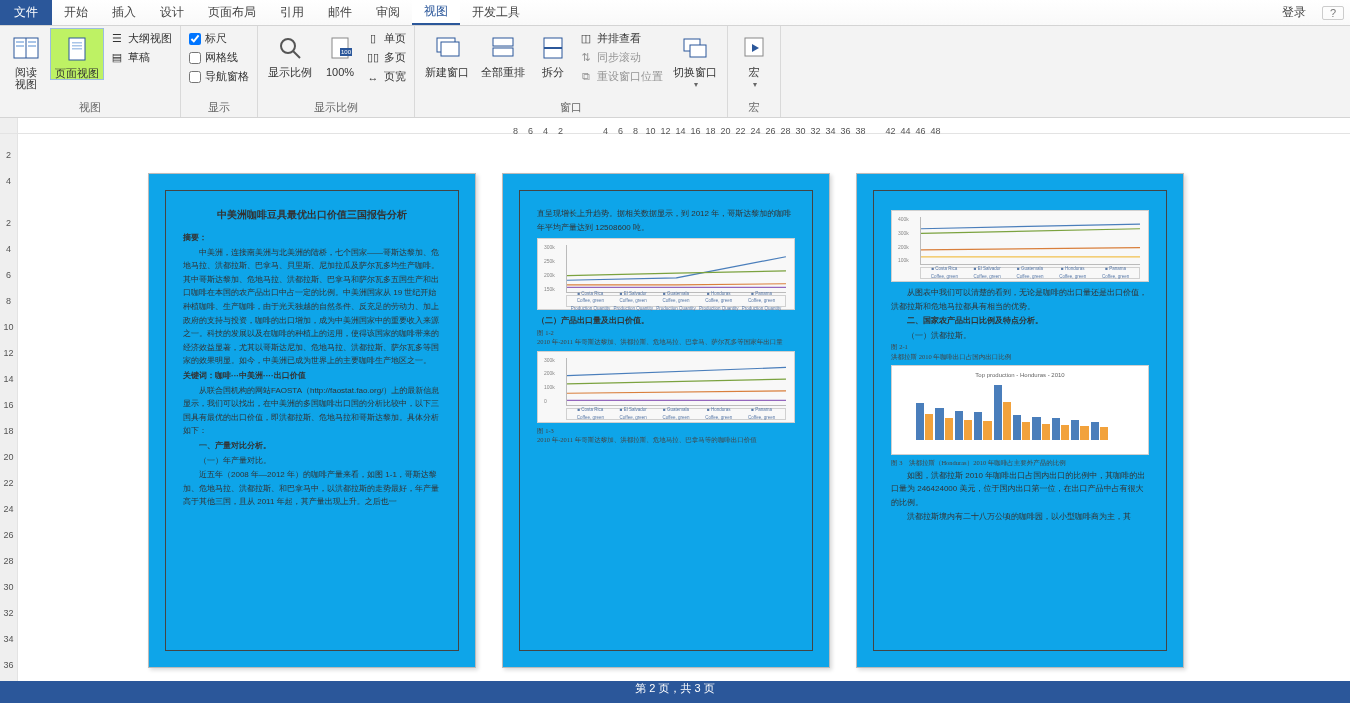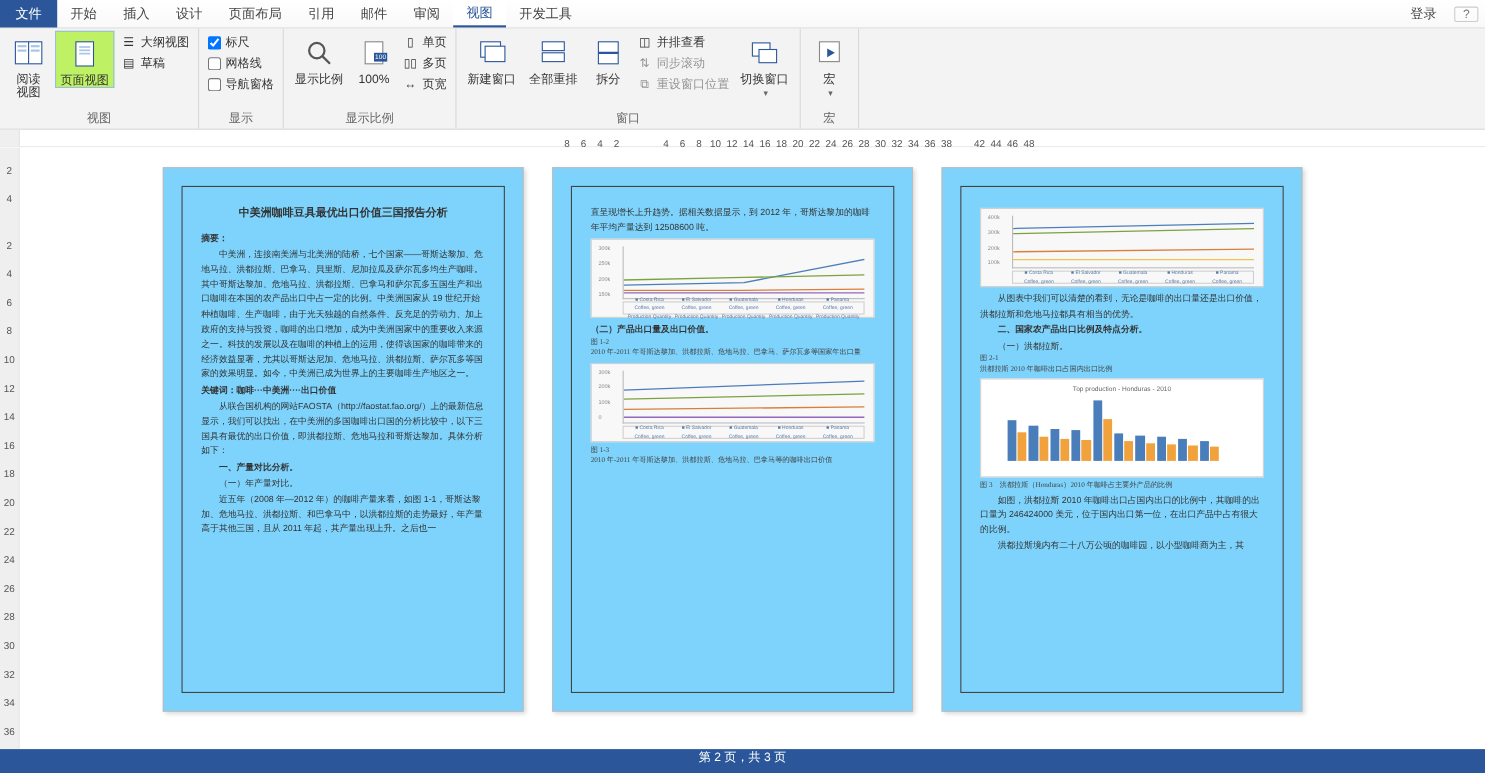--- a/index.html
+++ b/index.html
@@ -33,21 +33,21 @@
 .ruler-row { display: flex; align-items: center; height: 16px; background: #fff; border-bottom: 1px solid #e3e3e3; font-size: 9px; color: #555; }
 .ruler-corner { width: 18px; height: 100%; border-right: 1px solid #e3e3e3; background: #efefef; }
 .ruler-h { flex: 1; position: relative; }
 .ruler-h .ticks { position: absolute; left: 490px; top: 0; display: flex; gap: 0; }
 .ruler-h .ticks span { width: 15px; text-align: center; }
 
 
 .workspace { flex: 1; display: flex; background: #fff; overflow: hidden; }
 .ruler-v { width: 18px; background: #efefef; border-right: 1px solid #e3e3e3; display: flex; flex-direction: column; align-items: center; font-size: 9px; color: #555; padding-top: 16px; gap: 16px; }
 .canvas { flex: 1; background: #fff; display: flex; gap: 26px; padding: 18px 0 10px 130px; overflow: hidden; }
-.page { width: 328px; height: 495px; background: #7dd3fc; border: 1px solid #bbb; box-shadow: 2px 2px 4px rgba(0,0,0,.15); padding: 32px 34px; font-size: 8px; line-height: 1.7; color: #333; font-family: "KaiTi","STKaiti",serif; position: relative; }
+.page { width: 328px; height: 495px; background: #0ea5e9; border: 1px solid #bbb; box-shadow: 2px 2px 4px rgba(0,0,0,.15); padding: 32px 34px; font-size: 8px; line-height: 1.7; color: #333; font-family: "KaiTi","STKaiti",serif; position: relative; margin-top: 21px; }
 .page .frame { position: absolute; inset: 16px; border: 1px solid #444; }
 .page .inner { position: relative; }
 .page h1 { text-align: center; font-size: 10px; font-weight: bold; margin-bottom: 8px; }
 .page p { text-indent: 2em; margin: 1px 0; word-break: break-all; }
 .page .noind { text-indent: 0; }
 .page .bold { font-weight: bold; }
 .page .tiny { font-size: 6.5px; line-height: 1.3; color: #444; font-family: SimSun,serif; }
 .chart { background: #f8f8f8; border: 1px solid #d0d0d0; margin: 4px 0; padding: 4px; height: 72px; position: relative; }
 .chart .axis-y { position: absolute; left: 6px; top: 4px; bottom: 16px; display: flex; flex-direction: column; justify-content: space-between; font-size: 5px; color: #888; }
 .chart .plot { position: absolute; left: 28px; right: 8px; top: 6px; bottom: 16px; border-left: 1px solid #bbb; border-bottom: 1px solid #bbb; }

